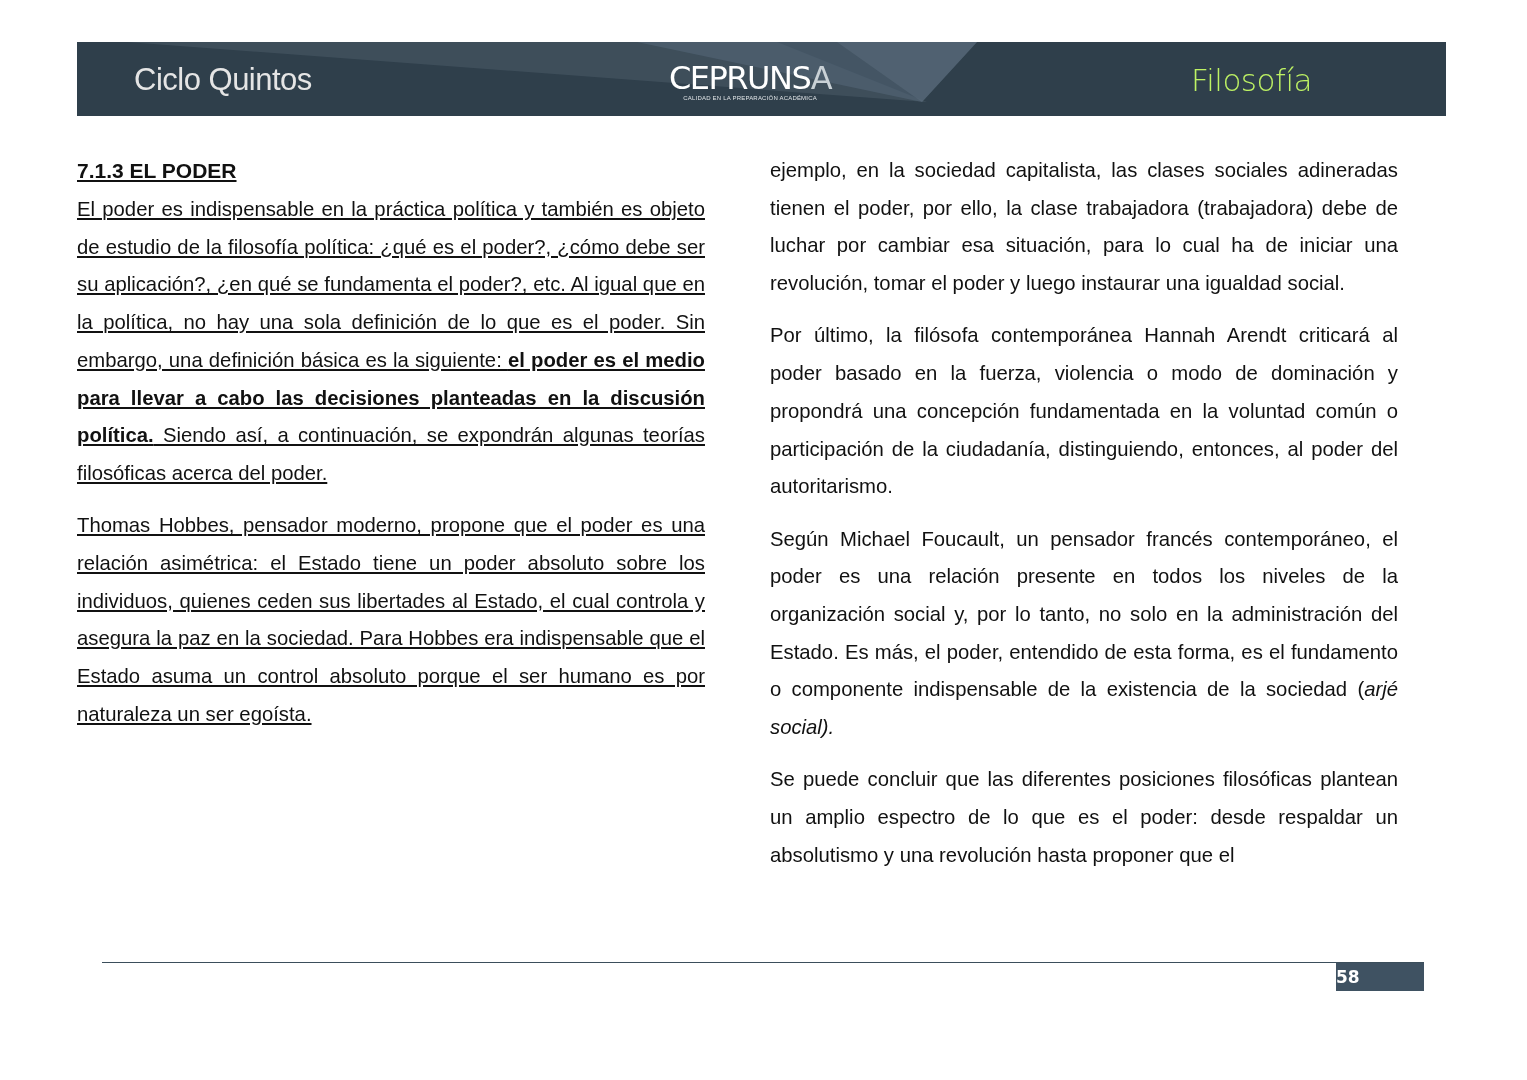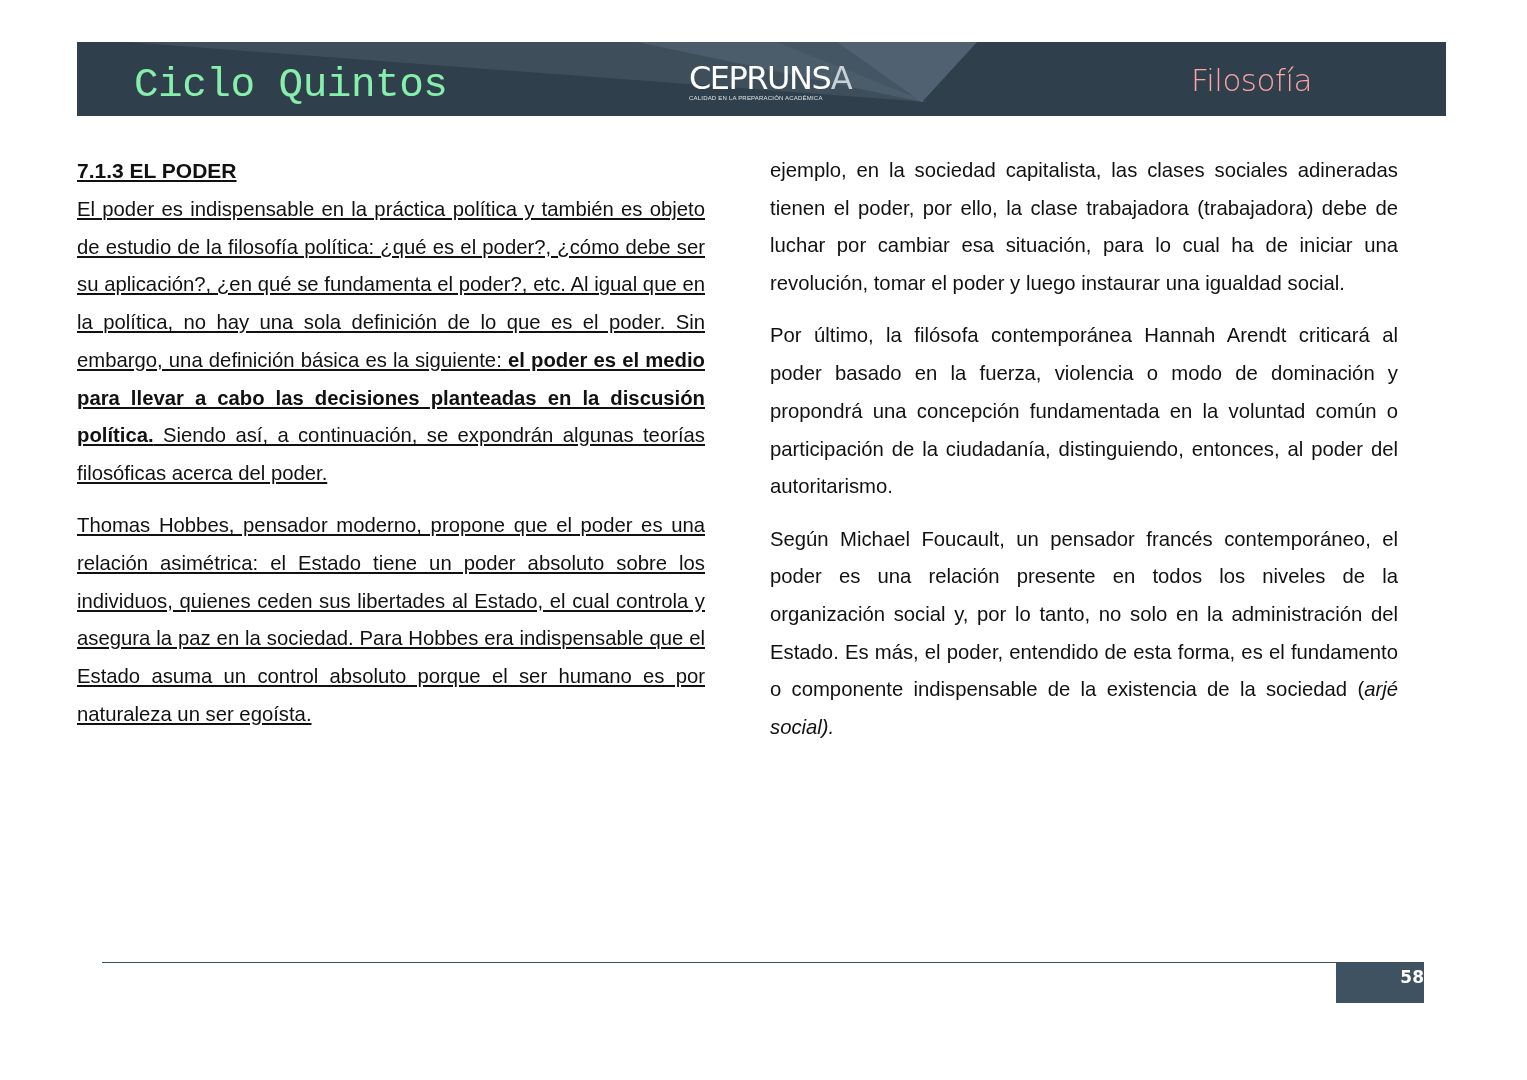--- a/index.html
+++ b/index.html
@@ -1,41 +1,41 @@
 <!DOCTYPE html>
 <html><head>
 <meta charset="utf-8">
 <style>
   html, body { margin: 0; padding: 0; background: #ffffff; }
   body { width: 1527px; height: 1080px; position: relative; overflow: hidden;
          font-family: "Liberation Sans", sans-serif; color: #111; }
   .header { position: absolute; left: 77px; top: 42px; width: 1369px; height: 74px;
             background: #2f3f4b; overflow: hidden; }
   .header svg.bg { position: absolute; left: 0; top: 0; }
-  .hdr-left { position: absolute; left: 57px; top: 20px; font-size: 41px; color: #86efac;
-              font-family: Liberation Mono, monospace; font-weight: 300; letter-spacing: -0.5px; }
-  .hdr-right { position: absolute; right: 134px; top: 20px; font-size: 31px; color: #fca5a5;
+  .hdr-left { position: absolute; left: 57px; top: 20px; font-size: 31px; color: #e5e5e5;
+              font-family: Liberation Sans, sans-serif; font-weight: 300; letter-spacing: -0.5px; }
+  .hdr-right { position: absolute; right: 134px; top: 20px; font-size: 31px; color: #bef264;
                font-family: "DejaVu Sans", sans-serif; font-weight: 300; letter-spacing: -0.5px; }
-  .logo { position: absolute; left: 612px; top: 20px; text-align: left; }
+  .logo { position: absolute; left: 592px; top: 20px; text-align: center; }
   .logo-main { font-size: 32px; color: #ffffff; font-family: "DejaVu Sans", sans-serif;
                letter-spacing: -1.5px; line-height: 32px; }
   .logo-main .last { color: #c9d1d6; }
   .logo-sub { font-size: 6px; color: #e0e4e7; letter-spacing: 0.2px; margin-top: 1px; }
 
   .col { position: absolute; top: 152px; width: 628px; font-size: 20.3px; line-height: 37.7px; }
   .col-left { left: 77px; text-decoration: underline; }
   .col-right { left: 770px; }
   .col p { margin: 0 0 14.6px 0; text-align: justify; }
   .section-title { font-weight: bold; font-size: 21px; margin: 0 0 2px 0; line-height: 37px; }
   .b { font-weight: bold; }
   .i { font-style: italic; }
 
   .footer-line { position: absolute; left: 102px; top: 962px; width: 1322px; height: 1px; background: #3b4e5b; }
-  .page-num { position: absolute; left: 1336px; top: 963px; width: 88px; height: 40px; background: #3f5262;
-              color: #fff; font-weight: bold; font-size: 17px; text-align: right; line-height: 28px;
+  .page-num { position: absolute; left: 1336px; top: 963px; width: 88px; height: 28px; background: #3f5262;
+              color: #fff; font-weight: bold; font-size: 17px; text-align: left; line-height: 28px;
               font-family: "DejaVu Sans", sans-serif; }
 </style>
 </head>
 <body>
 
 <div class="header">
   <svg class="bg" width="1369" height="74" viewBox="0 0 1369 74">
     <polygon points="50,0 700,0 850,60" fill="#4a5b68" opacity="0.55"></polygon>
     <polygon points="560,0 900,0 845,60" fill="#56687a" opacity="0.55"></polygon>
     <polygon points="760,0 900,0 845,60" fill="#5f7281" opacity="0.45"></polygon>
@@ -51,16 +51,17 @@
 <div class="col col-left">
   <div class="section-title">7.1.3 EL PODER</div>
   <p><span>El poder es indispensable en la práctica política y también es objeto de estudio de la filosofía política: ¿qué es el poder?, ¿cómo debe ser su aplicación?, ¿en qué se fundamenta el poder?, etc. Al igual que en la política, no hay una sola definición de lo que es el poder. Sin embargo, una definición básica es la siguiente: </span><span class="b">el poder es el medio para llevar a cabo las decisiones planteadas en la discusión política.</span><span> Siendo así, a continuación, se expondrán algunas teorías filosóficas acerca del poder.</span></p>
   <p>Thomas Hobbes, pensador moderno, propone que el poder es una relación asimétrica: el Estado tiene un poder absoluto sobre los individuos, quienes ceden sus libertades al Estado, el cual controla y asegura la paz en la sociedad. Para Hobbes era indispensable que el Estado asuma un control absoluto porque el ser humano es por naturaleza un ser egoísta.</p>
 </div>
 
 <div class="col col-right">
   <p>ejemplo, en la sociedad capitalista, las clases sociales adineradas tienen el poder, por ello, la clase trabajadora (trabajadora) debe de luchar por cambiar esa situación, para lo cual ha de iniciar una revolución, tomar el poder y luego instaurar una igualdad social.</p>
   <p>Por último, la filósofa contemporánea Hannah Arendt criticará al poder basado en la fuerza, violencia o modo de dominación y propondrá una concepción fundamentada en la voluntad común o participación de la ciudadanía, distinguiendo, entonces, al poder del autoritarismo.</p>
   <p><span>Según Michael Foucault, un pensador francés contemporáneo, el poder es una relación presente en todos los niveles de la organización social y, por lo tanto, no solo en la administración del Estado. Es más, el poder, entendido de esta forma, es el fundamento o componente indispensable de la existencia de la sociedad (</span><span class="i">arjé social).</span></p>
+  <p>Se puede concluir que las diferentes posiciones filosóficas plantean un amplio espectro de lo que es el poder: desde respaldar un absolutismo y una revolución hasta proponer que el</p>
 </div>
 
 <div class="footer-line"></div>
 <div class="page-num">58</div>
 
 </body></html>

